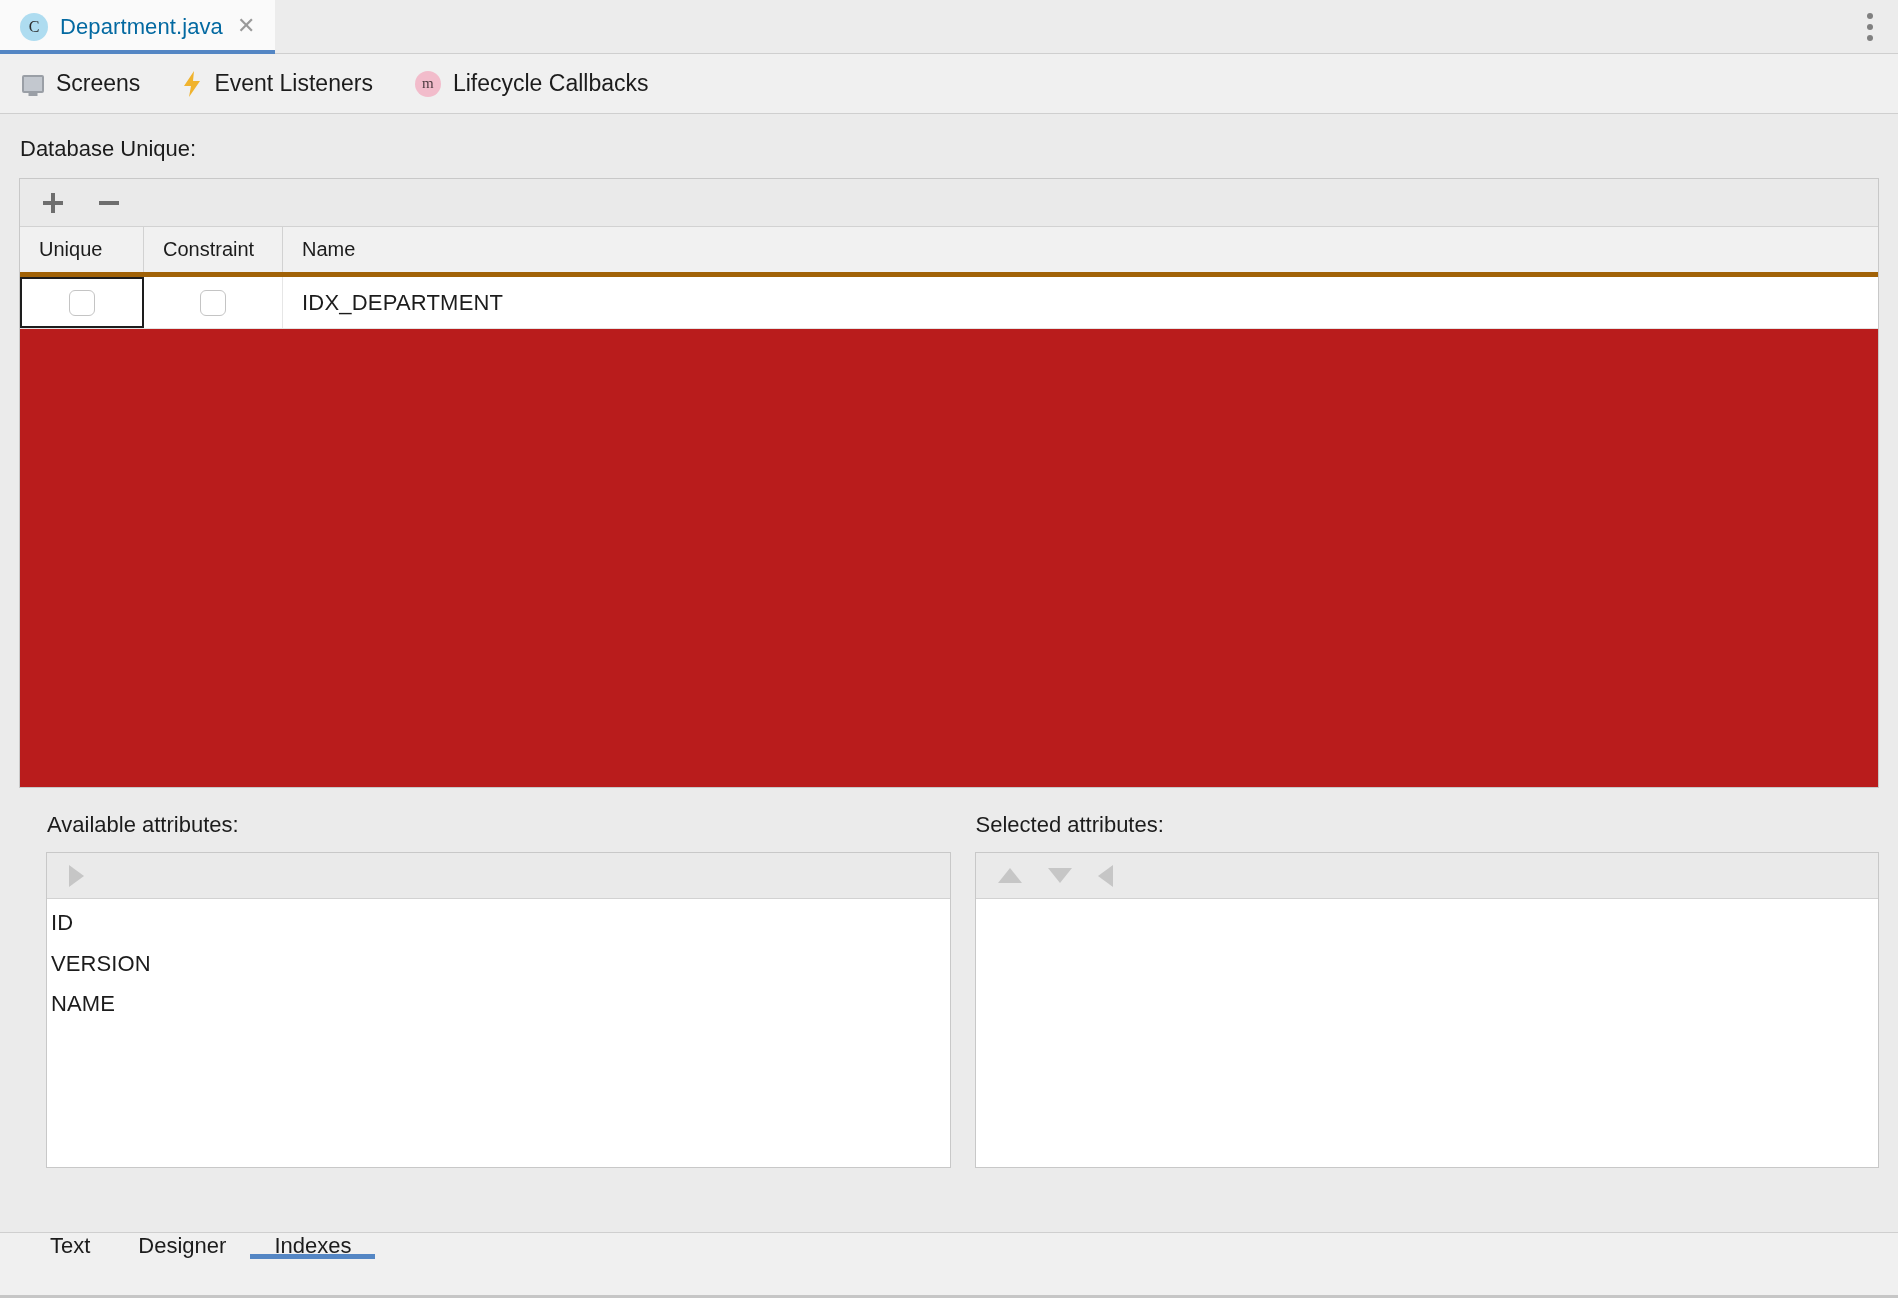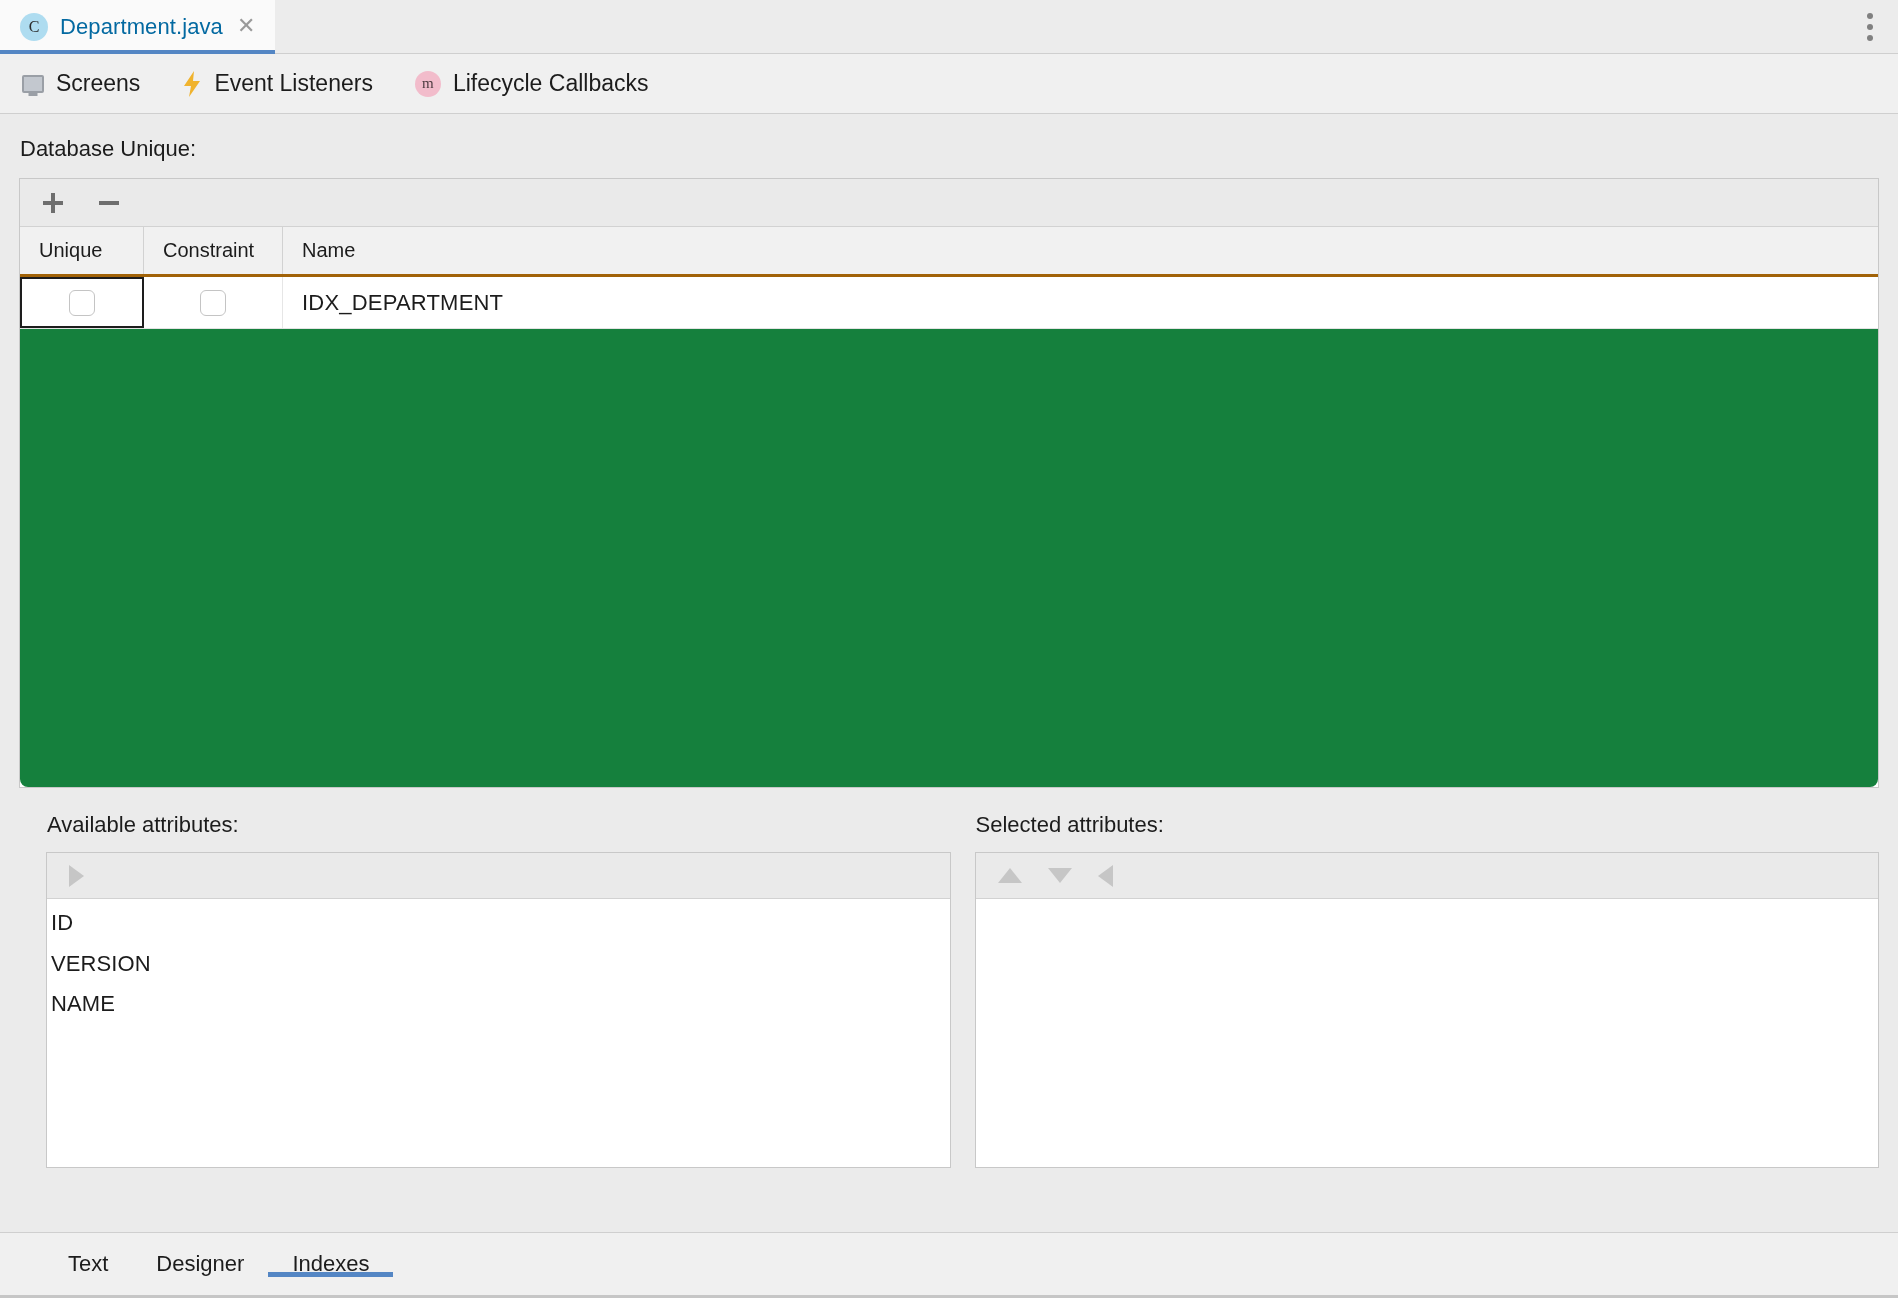--- a/index.html
+++ b/index.html
@@ -196,36 +196,36 @@
   .gl-plus::after  { top: 0; left: 8px; width: 4px; height: 20px; }
   .gl-minus {
     width: 20px; height: 4px; background: #6e6e6e;
   }
 
   .idx-head {
     display: flex;
     height: 50px;
     min-height: 50px;
     background: #f1f1f1;
-    border-bottom: 3px solid #a16207;
+    border-bottom: 5px solid #a16207;
   }
   .idx-head .th {
     font-size: 20px;
     color: #1c1c1c;
     display: flex;
     align-items: center;
     padding-left: 19px;
     border-right: 1px solid #d2d2d2;
   }
   .idx-head .th:last-child { border-right: none; }
   .col-unique { width: 124px; flex: 0 0 124px; }
   .col-constraint { width: 139px; flex: 0 0 139px; }
   .col-name { flex: 1 1 auto; }
 
-  .idx-rows { flex: 1 1 auto; background: #15803d; border-radius: 8px; }
+  .idx-rows { flex: 1 1 auto; background: #b91c1c; }
   .idx-row {
     display: flex;
     height: 52px;
     min-height: 52px;
     border-bottom: 1px solid #e3e3e3;
     background: #ffffff;
   }
   .idx-row .td {
     display: flex;
     align-items: center;
@@ -332,22 +332,22 @@
   }
 
   
   .bottombar {
     height: 66px;
     min-height: 66px;
     background: #f0f0f0;
     border-top: 1px solid #cfcfcf;
     border-bottom: 3px solid #c6c6c6;
     display: flex;
-    align-items: center;
-    padding-left: 44px;
+    align-items: flex-start;
+    padding-left: 26px;
     gap: 0;
     margin-top: 46px;
   }
   .btab {
     display: flex;
     align-items: center;
     padding: 0 24px;
     font-size: 22px;
     color: #1c1c1c;
     position: relative;

